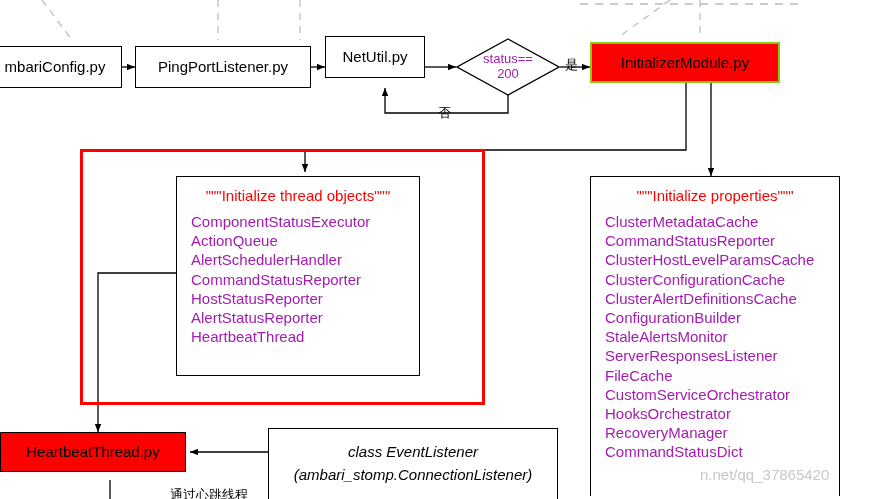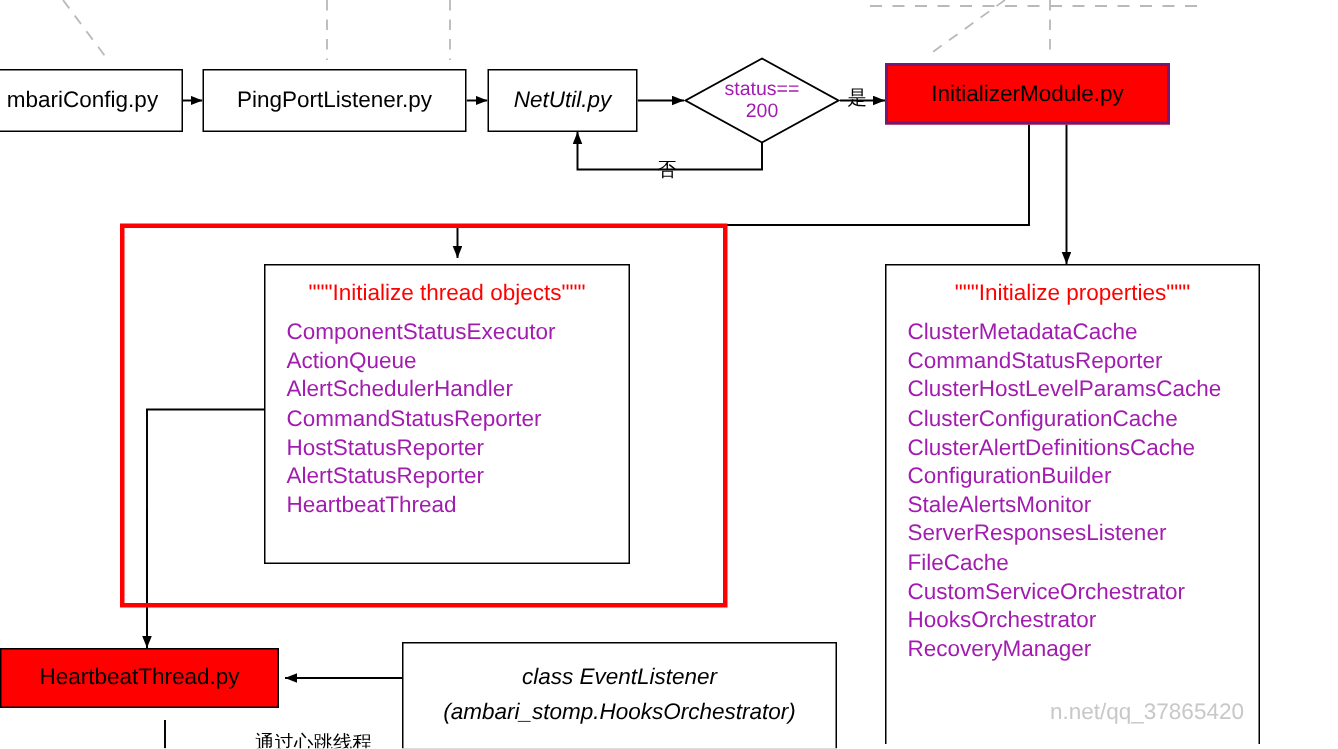--- a/index.html
+++ b/index.html
@@ -150,38 +150,38 @@
   </svg>
 
   <div class="node" style="left:-12px; top:46px; width:134px; height:42px;">
     <span>mbariConfig.py</span>
   </div>
 
   <div class="node" style="left:135px; top:46px; width:176px; height:42px;">
     <span>PingPortListener.py</span>
   </div>
 
-  <div class="node" style="left:325px; top:46px; width:100px; height:42px;font-style:italic;">
+  <div class="node" style="left:325px; top:36px; width:100px; height:42px;">
     <span>NetUtil.py</span>
   </div>
 
   <div class="diamond-wrap" style="left:456px; top:38px; width:104px; height:58px;">
     <svg width="104" height="58" viewBox="0 0 104 58">
       <polygon points="52,1 103,29 52,57 1,29" fill="#ffffff" stroke="#000000" stroke-width="1.3"></polygon>
     </svg>
     <div class="diamond-label">
       <div>status==</div>
       <div>200</div>
     </div>
   </div>
 
   <div class="edge-label" style="left:565px; top:56px;">是</div>
   <div class="edge-label" style="left:438px; top:104px;">否</div>
 
-  <div class="node red-fill" style="left:590px; top:42px; width:190px; height:41px; border:2px solid #701a75;">
+  <div class="node red-fill" style="left:590px; top:42px; width:190px; height:41px; border:2px solid #84cc16;">
     <span>InitializerModule.py</span>
   </div>
 
   <div class="group-box" style="left:80px; top:149px; width:405px; height:256px;"></div>
 
   <div class="panel" style="left:176px; top:176px; width:244px; height:200px;">
     <div class="panel-title">"""Initialize thread objects"""</div>
     <div>
       <div class="panel-item">ComponentStatusExecutor</div>
       <div class="panel-item">ActionQueue</div>
@@ -201,29 +201,30 @@
       <div class="panel-item">ClusterHostLevelParamsCache</div>
       <div class="panel-item">ClusterConfigurationCache</div>
       <div class="panel-item">ClusterAlertDefinitionsCache</div>
       <div class="panel-item">ConfigurationBuilder</div>
       <div class="panel-item">StaleAlertsMonitor</div>
       <div class="panel-item">ServerResponsesListener</div>
       <div class="panel-item">FileCache</div>
       <div class="panel-item">CustomServiceOrchestrator</div>
       <div class="panel-item">HooksOrchestrator</div>
       <div class="panel-item">RecoveryManager</div>
+      <div class="panel-item">CommandStatusDict</div>
     </div>
   </div>
 
   <div class="node red-fill" style="left:0px; top:432px; width:186px; height:40px;align-items:center;">
     <span>HeartbeatThread.py</span>
   </div>
 
   <div class="edge-label" style="left:170px; top:486px;">通过心跳线程</div>
 
   <div class="event-box" style="left:268px; top:428px; width:290px; height:72px;">
     <div>class EventListener</div>
-    <div>(ambari_stomp.HooksOrchestrator)</div>
+    <div>(ambari_stomp.ConnectionListener)</div>
   </div>
 
   <div class="watermark" style="left:700px; top:466px;">n.net/qq_37865420</div>
 
 </div>
 
 </body></html>

